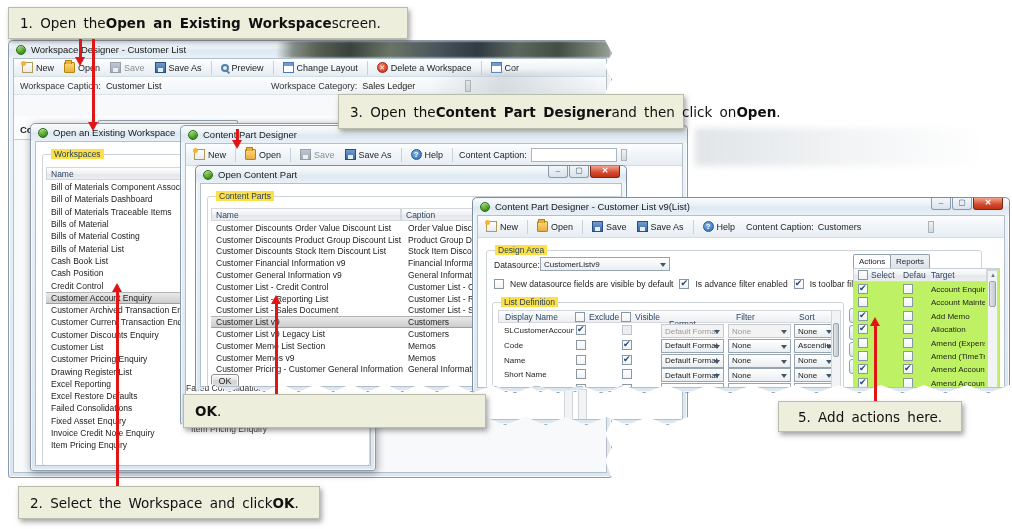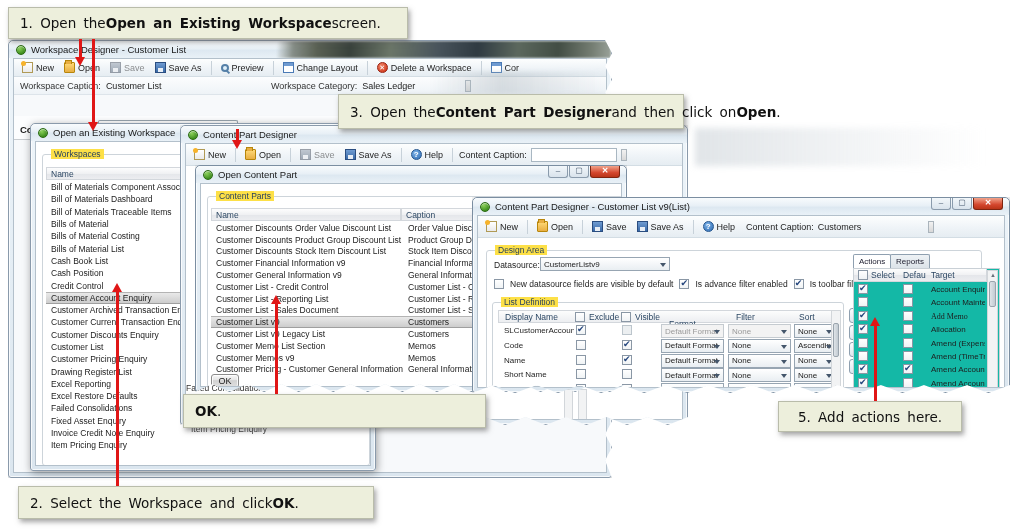--- a/index.html
+++ b/index.html
@@ -468,39 +468,39 @@
           <span class="sthumb" style="top:12px; height:34px;"></span>
         </div>
       </div>
       <span class="mvbtn" style="left:371px; top:92px;">▲</span>
       <span class="mvbtn" style="left:371px; top:109px;">△</span>
       <span class="mvbtn" style="left:371px; top:126px;">▽</span>
       <span class="mvbtn" style="left:371px; top:143px;">▼</span>
 
       <span class="vtab on" style="left:375px; top:38px;">Actions</span>
       <span class="vtab off" style="left:412px; top:38px;">Reports</span>
-      <div style="position:absolute; left:375px; top:52px; width:147px; height:140px; border:1px solid #c9d0d6; background:#14b8a6;">
+      <div style="position:absolute; left:375px; top:52px; width:147px; height:140px; border:1px solid #c9d0d6; background:#bef264;">
         <div class="colhead" style="left:0; top:0; width:133px; border-left:none; border-top:none;">
           <span class="cb" style="position:absolute; left:4px; top:1px;"></span>
           <span style="position:absolute; left:17px;">Select</span>
           <span style="position:absolute; left:49px;">Defau</span>
           <span style="position:absolute; left:77px;">Target</span>
         </div>
         <div id="act-rows" style="position:absolute; left:0; top:14px; width:133px; bottom:0; overflow:hidden;">
             <div style="position: absolute; left: 0px; right: 0px; top: 0px; height: 13px;">
               <span class="cb on" style="position: absolute; left: 4px; top: 1px;"></span>
               <span class="cb" style="position: absolute; left: 49px; top: 1px;"></span>
               <span style="position: absolute; left: 77px; top: 2px; font-size: 8px; white-space: nowrap; width: 54px; overflow: hidden;">Account Enquiry</span>
             </div>
             <div style="position: absolute; left: 0px; right: 0px; top: 13.4px; height: 13px;">
               <span class="cb" style="position: absolute; left: 4px; top: 1px;"></span>
               <span class="cb" style="position: absolute; left: 49px; top: 1px;"></span>
               <span style="position: absolute; left: 77px; top: 2px; font-size: 8px; white-space: nowrap; width: 54px; overflow: hidden;">Account Maintenan</span>
             </div>
-            <div style="position: absolute; left: 0px; right: 0px; top: 26.8px; height: 13px; font-family: Liberation Serif, serif;">
+            <div style="position: absolute; left: 0px; right: 0px; top: 26.8px; height: 13px;">
               <span class="cb on" style="position: absolute; left: 4px; top: 1px;"></span>
               <span class="cb" style="position: absolute; left: 49px; top: 1px;"></span>
               <span style="position: absolute; left: 77px; top: 2px; font-size: 8px; white-space: nowrap; width: 54px; overflow: hidden;">Add Memo</span>
             </div>
             <div style="position: absolute; left: 0px; right: 0px; top: 40.2px; height: 13px;">
               <span class="cb on" style="position: absolute; left: 4px; top: 1px;"></span>
               <span class="cb" style="position: absolute; left: 49px; top: 1px;"></span>
               <span style="position: absolute; left: 77px; top: 2px; font-size: 8px; white-space: nowrap; width: 54px; overflow: hidden;">Allocation</span>
             </div>
             <div style="position: absolute; left: 0px; right: 0px; top: 53.6px; height: 13px;">
@@ -544,21 +544,21 @@
       <b>Open</b>
       <span>.</span>
   </div>
   <div class="callout" style="left:183px; top:394px; width:303px; height:34px;">
       <b>OK</b>
       <span>.</span>
   </div>
   <div class="callout" style="left:778px; top:401px; width:184px; height:31px; justify-content:center;">
     <span>5. Add actions here.</span>
   </div>
-  <div class="callout" style="left:18px; top:486px; width:356px; height:33px;">
+  <div class="callout" style="left:18px; top:486px; width:302px; height:33px;">
     <span>2. Select the Workspace and click </span>
       <b>OK</b>
       <span>.</span>
   </div>
 
   <div class="arr down" style="left:79px;  top:39px;  height:19px;"></div>
   <div class="arr down" style="left:92px;  top:39px;  height:84px;"></div>
   <div class="arr down" style="left:236px; top:129px; height:12px;"></div>
   <div class="arr up" style="left:116px; top:291px; height:195px;"></div>
   <div class="arr up" style="left:275px; top:303px; height:91px;"></div>

